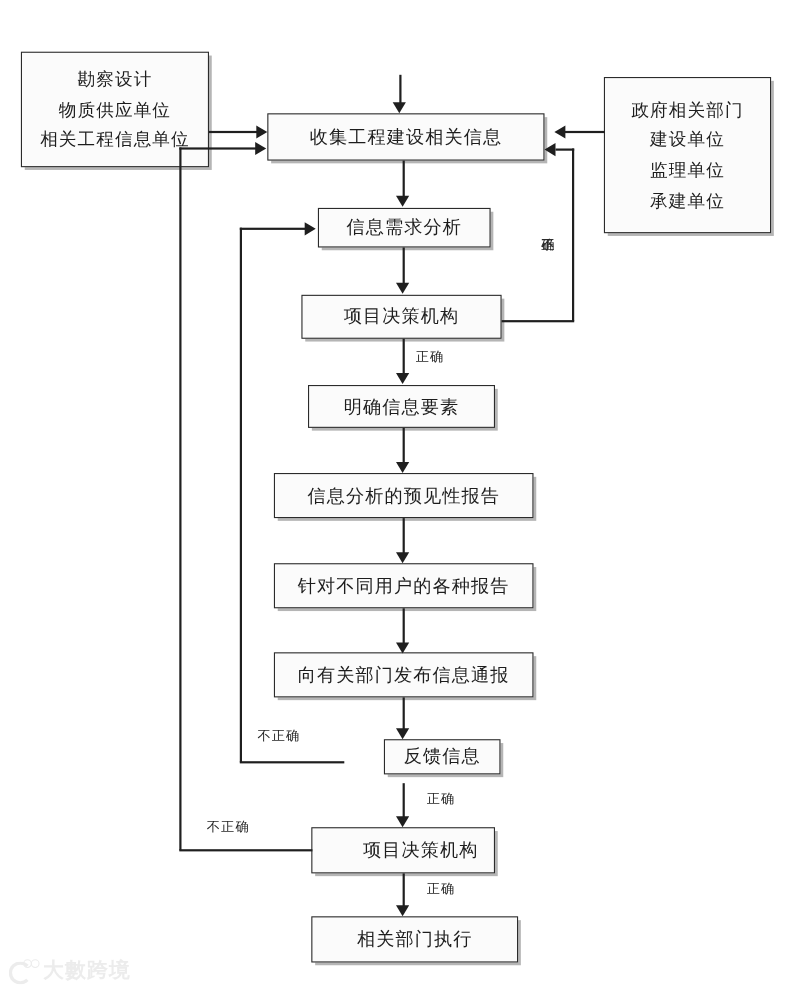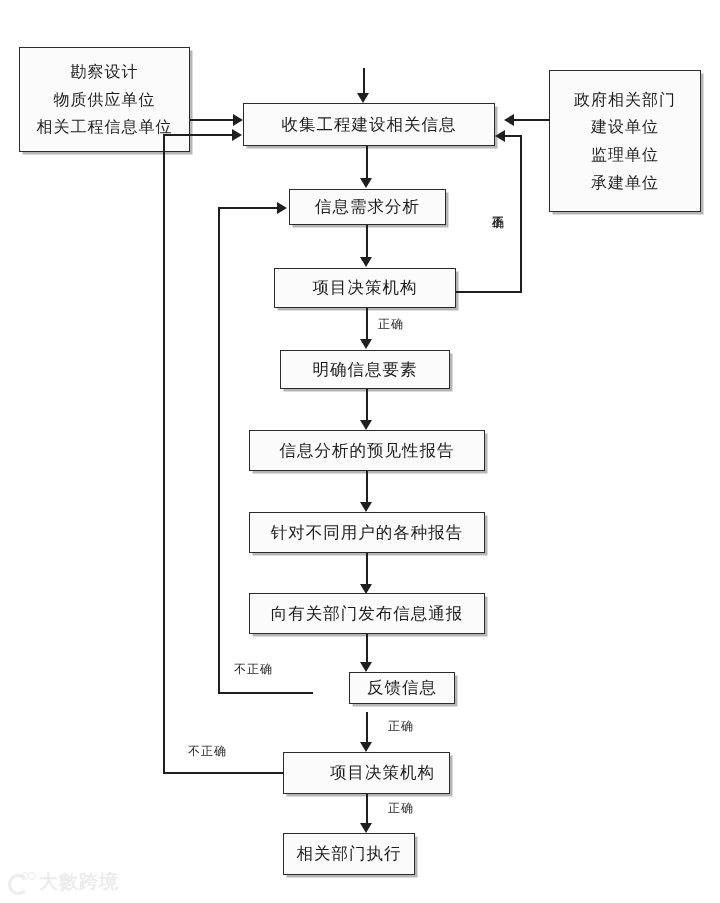--- a/index.html
+++ b/index.html
@@ -171,21 +171,21 @@
   </div>
 
   <div class="node" style="left:313px; top:672px; width:106px; height:32px;margin-left:36px;">
     <span class="line">反馈信息</span>
   </div>
 
   <div class="node" style="left:283px; top:752px; width:167px; height:42px;padding-left:32px;">
     <span class="line">项目决策机构</span>
   </div>
 
-  <div class="node" style="left:283px; top:833px; width:132px; height:42px;">
+  <div class="node" style="left:283px; top:833px; width:188px; height:42px;">
     <span class="line">相关部门执行</span>
   </div>
 
   <div class="seg v" style="left:363px; top:68px; height:27px;"></div>
   <div class="arrow down" style="left:357px; top:93px;"></div>
 
   <div class="seg h" style="left:190px; top:119px; width:44px;"></div>
   <div class="arrow right" style="left:233px; top:114px;"></div>
 
   <div class="seg h" style="left:513px; top:119px; width:37px;"></div>

